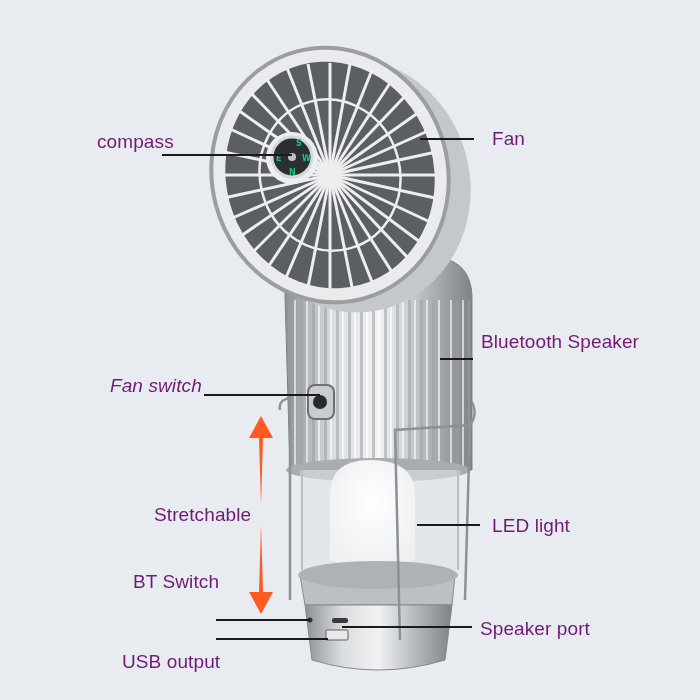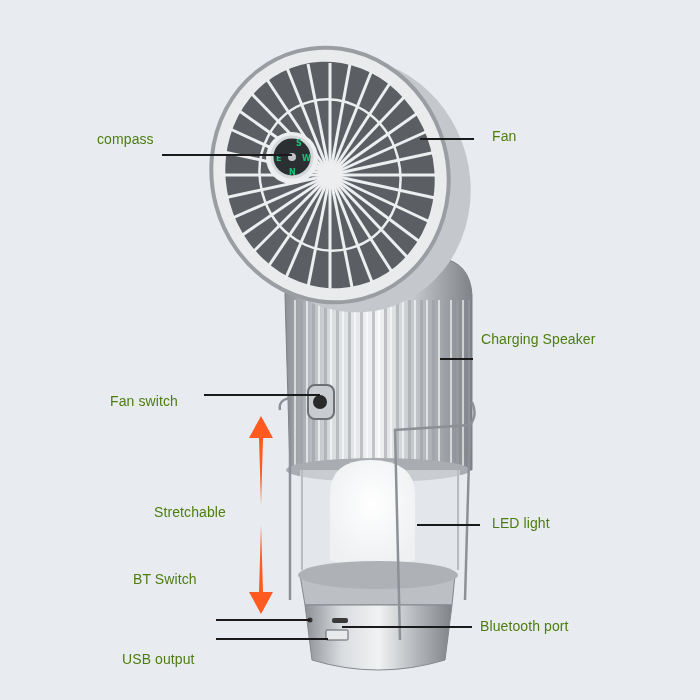--- a/index.html
+++ b/index.html
@@ -2,21 +2,21 @@
 <html><head>
 <meta charset="utf-8">
 <style>
   html, body { margin: 0; padding: 0; }
   body {
     width: 700px; height: 700px; position: relative; overflow: hidden;
     background: #e8ecf1;
     font-family: "Liberation Sans", "DejaVu Sans", sans-serif;
   }
   .label {
-    position: absolute; font-size: 14px; color: #4d7c0f;
+    position: absolute; font-size: 19px; color: #701a75;
     white-space: nowrap; letter-spacing: 0.1px;
   }
   .line { position: absolute; height: 2px; background: #1a1a1a; }
   svg.product { position: absolute; left: 0; top: 0; }
 </style>
 </head>
 <body>
 
 <svg class="product" width="700" height="700" viewBox="0 0 700 700">
   <defs>
@@ -141,19 +141,19 @@
 <div class="line" style="left:420px;top:138px;width:54px;"></div>
 <div class="line" style="left:440px;top:358px;width:33px;"></div>
 <div class="line" style="left:204px;top:394px;width:116px;"></div>
 <div class="line" style="left:417px;top:524px;width:63px;"></div>
 <div class="line" style="left:216px;top:619px;width:94px;"></div>
 <div class="line" style="left:216px;top:638px;width:112px;"></div>
 <div class="line" style="left:342px;top:626px;width:130px;"></div>
 
 <div class="label" style="left:97px;top:131px;">compass</div>
 <div class="label" style="left:480px;top:128px;margin-left:12px;">Fan</div>
-<div class="label" style="left:481px;top:331px;">Charging Speaker</div>
-<div class="label" style="left:110px;top:393px;">Fan switch</div>
+<div class="label" style="left:481px;top:331px;">Bluetooth Speaker</div>
+<div class="label" style="left:110px;top:375px;font-style:italic;">Fan switch</div>
 <div class="label" style="left:154px;top:504px;">Stretchable</div>
 <div class="label" style="left:492px;top:515px;text-align:right;">LED light</div>
 <div class="label" style="left:133px;top:571px;">BT Switch</div>
 <div class="label" style="left:122px;top:651px;">USB output</div>
-<div class="label" style="left:480px;top:618px;">Bluetooth port</div>
+<div class="label" style="left:480px;top:618px;">Speaker port</div>
 
 </body></html>

